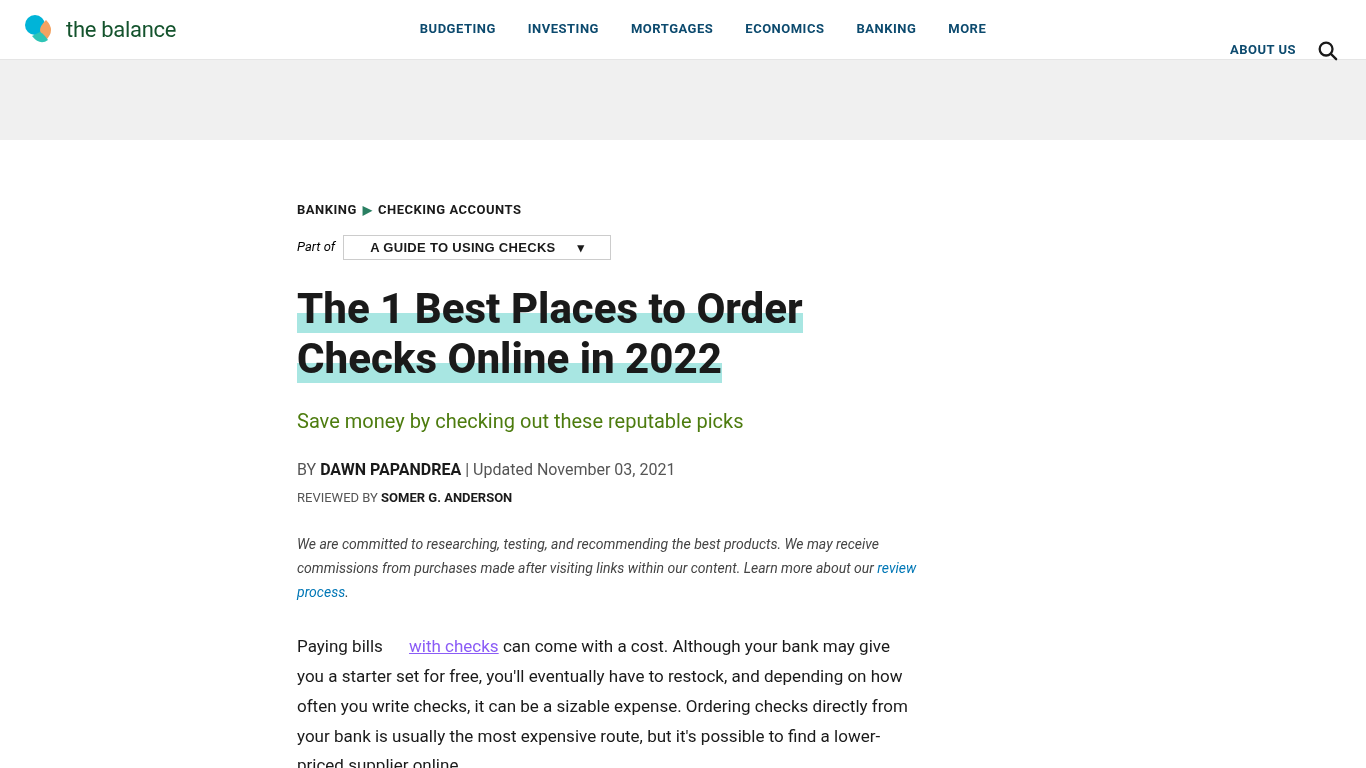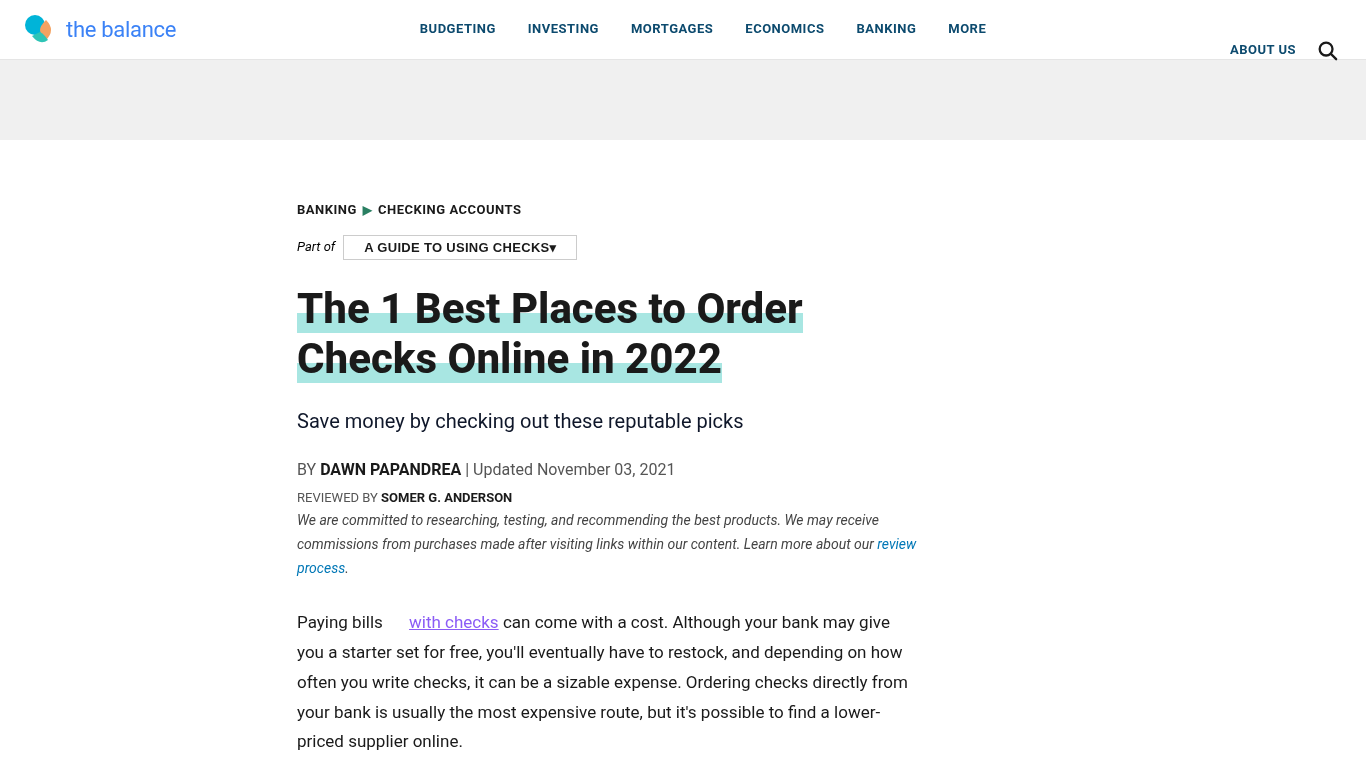--- a/index.html
+++ b/index.html
@@ -39,21 +39,21 @@
 
     .logo-icon {
       width: 32px;
       height: 32px;
       flex-shrink: 0;
     }
 
     .logo-text {
       font-size: 22px;
       font-weight: 400;
-      color: #3b82f6;
+      color: #14532d;
       letter-spacing: -0.3px;
     }
 
     nav {
       display: flex;
       align-items: center;
       gap: 32px;
     }
 
     .nav-link {
@@ -132,23 +132,23 @@
 
     .part-of-label {
       font-size: 13px;
       font-style: italic;
       color: #000000;
     }
 
     .part-of-badge {
       display: inline-flex;
       align-items: center;
-      gap: 0;
+      gap: 22px;
       border: 1px solid #ccc;
-      padding: 4px 20px;
+      padding: 4px 26px;
       font-size: 13px;
       font-weight: 600;
       color: #1a1a1a;
       text-transform: uppercase;
       letter-spacing: 0.3px;
       cursor: pointer;
       background: #fff;
     }
 
     
@@ -162,21 +162,21 @@
     }
 
     .title-highlight {
       background: linear-gradient(180deg, transparent 60%, #a8e6e2 60%);
       display: inline;
     }
 
     
     .article-subtitle {
       font-size: 20px;
-      color: #0f172a;
+      color: #4d7c0f;
       margin-bottom: 20px;
       font-weight: 400;
       max-width: 620px;
     }
 
     
     .byline {
       font-size: 16px;
       color: #555;
       margin-bottom: 6px;
@@ -189,20 +189,21 @@
       text-decoration: none;
     }
 
     .byline-date {
       color: #555;
     }
 
     .reviewed-by {
       font-size: 13px;
       color: #555;
+      margin-bottom: 24px;
       text-transform: uppercase;
     }
 
     .reviewed-by-name {
       font-weight: 700;
       color: #1a1a1a;
       text-decoration: none;
     }
 
     

